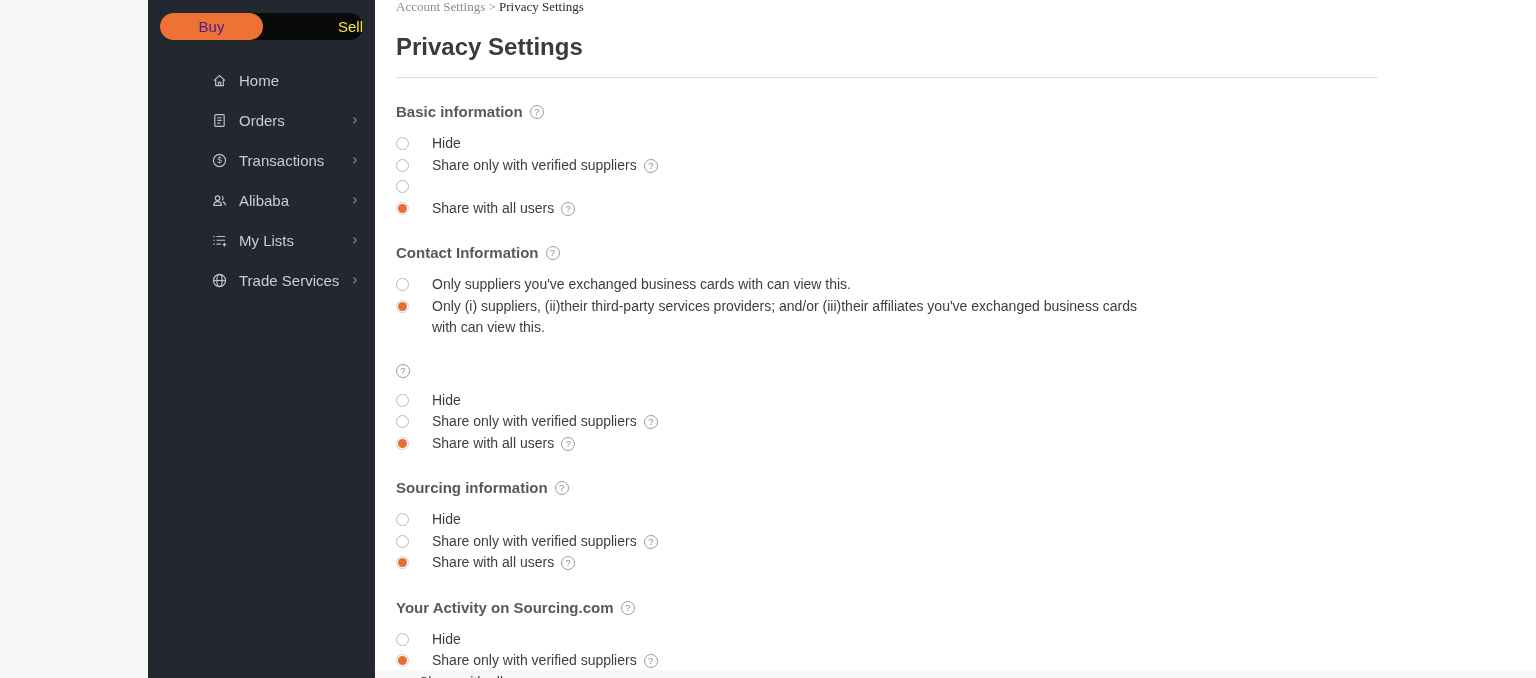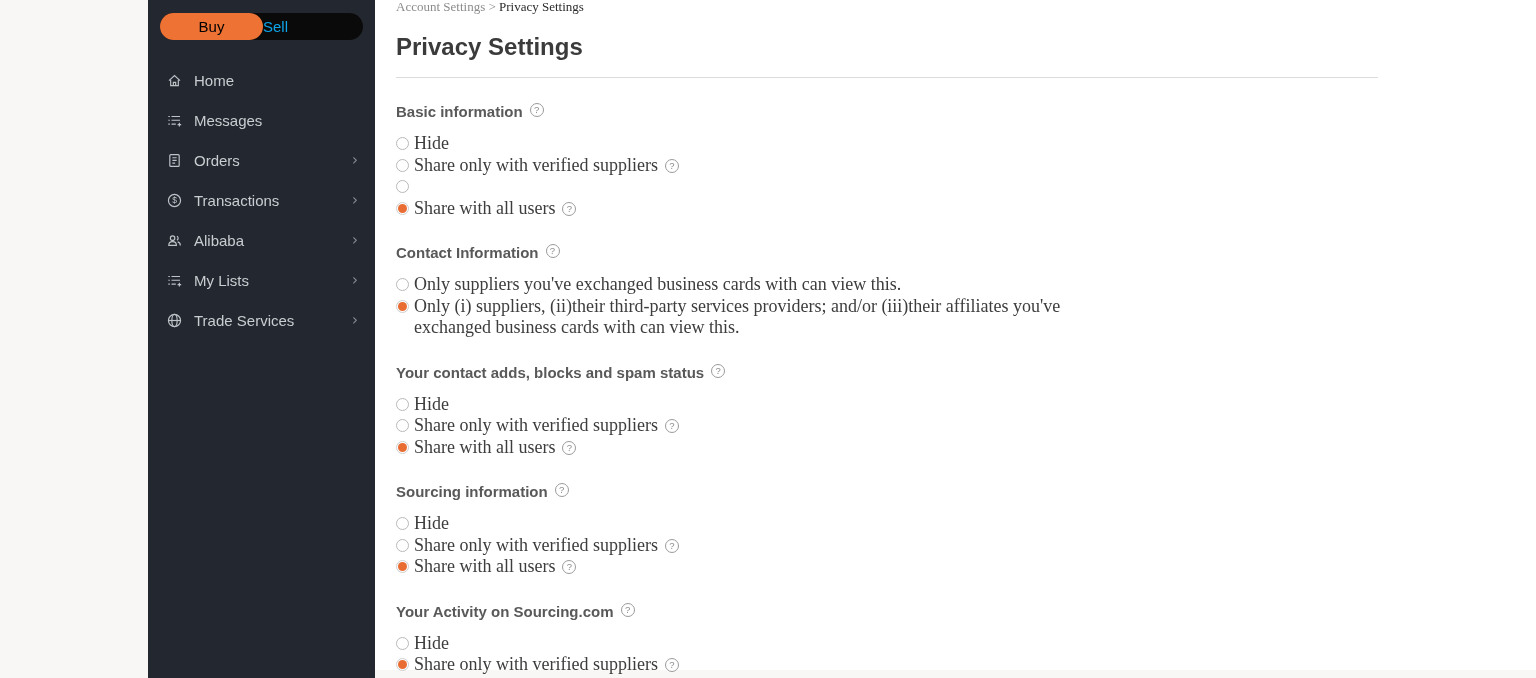--- a/index.html
+++ b/index.html
@@ -16,28 +16,28 @@
     width:227px; flex-shrink:0; height:678px;
     background:#232830; padding-top:13px;
   }
   .toggle {
     width:203px; height:27px; margin:0 auto;
     background:#0a0a0a; border-radius:14px;
     display:flex; align-items:center;
   }
   .toggle-buy {
     width:103px; height:27px; border-radius:14px;
-    background:#ED7234; color:#000000; font-size:15px;
+    background:#ED7234; color:#4c1d95; font-size:15px;
     display:flex; align-items:center; justify-content:center;
     cursor:pointer;
   }
   .toggle-sell {
-    flex:1; color:#0ea5e9; font-size:15px; text-align:left; cursor:pointer;
-  }
-  .nav { margin-top:20px; }
+    flex:1; color:#fde047; font-size:15px; text-align:right; cursor:pointer;
+  }
+  .nav { margin-top:20px;padding-left:45px; }
   .nav-item {
     height:40px; display:flex; align-items:center;
     padding:0 17px 0 17px; cursor:pointer; color:#c9ccd0;
   }
   .nav-icon { width:18px; height:18px; margin-right:11px; display:inline-flex; align-items:center; justify-content:center; }
   .nav-icon svg { width:17px; height:17px; stroke:#bfc3c8; fill:none; stroke-width:1.1; }
   .nav-icon svg text { fill:#bfc3c8; stroke:none; }
   .nav-label { font-size:15px; flex:1; }
   .nav-chevron { color:#8b9096; font-size:15px; font-family:"DejaVu Sans", sans-serif; }
   .nav-chevron.hidden { visibility:hidden; }
@@ -53,27 +53,27 @@
   }
   .breadcrumb .crumb-current { color:#2b2b2b; }
   .page-title {
     margin-top:19px; font-size:24px; line-height:28px;
     font-weight:bold; color:#3b3b3b;
   }
   .divider { margin-top:9px; border-top:1px solid #dcdcdc; height:0; }
   .section { margin-top:25px; }
   .section-heading {
     font-size:15px; line-height:18px; font-weight:bold; color:#595959;
-    display:flex; align-items:flex-start; gap:7px;
+    display:flex; align-items:center; gap:7px;
   }
   .options { margin-top:12px; }
   .option { display:flex; align-items:flex-start; min-height:21.5px; }
   .option-label {
-    font-size:18px; line-height:21.5px; color:#3d3d3d;
-    max-width:710px; margin-left:5px;font-family:Liberation Serif, serif;
+    font-size:14px; line-height:21.5px; color:#3d3d3d;
+    max-width:710px; margin-left:23px;
   }
   .radio {
     width:13px; height:13px; border:1px solid #b9b9b9; border-radius:50%;
     background:#fff; margin-top:4px; flex-shrink:0; cursor:pointer;
   }
   .radio.on { border-color:#cfcfcf; }
   .radio.on::after {
     content:''; display:block; width:9px; height:9px; border-radius:50%;
     background:#E96C32; margin:1px;
   }
@@ -101,31 +101,20 @@
           <svg viewBox="0 0 16 16">
             <path d="M2.8 8.1 8 3.4l5.2 4.7"></path>
             <path d="M4.4 7.2v5.6h7.2V7.2"></path>
             <path d="M6.9 12.8v-3h2.2v3"></path>
           </svg>
         </span>
     <span class="nav-label">Home</span>
     <span class="nav-chevron hidden">›</span>
   </div>
 
-  <div class="nav-item">
-    <span class="nav-icon">
-          <svg viewBox="0 0 16 16">
-            <path d="M5.2 4.2h8M5.2 7.8h8M5.2 11.4h4"></path>
-            <path d="M2.2 4.2h1.4M2.2 7.8h1.4M2.2 11.4h1.4"></path>
-            <path d="M12.6 10.2v3.4M10.9 11.9h3.4"></path>
-          </svg>
-        </span>
-    <span class="nav-label">Messages</span>
-    <span class="nav-chevron hidden">›</span>
-  </div>
 
 
   <div class="nav-item">
     <span class="nav-icon">
           <svg viewBox="0 0 16 16">
             <rect x="3.6" y="2.4" width="8.8" height="11.2" rx="1"></rect>
             <path d="M6 5.4h4M6 7.9h4M6 10.4h2.6"></path>
           </svg>
         </span>
     <span class="nav-label">Orders</span>
@@ -236,21 +225,20 @@
   <div class="option">
     <span class="radio on"></span>
     <span class="option-label">Only (i) suppliers, (ii)their third-party services providers; and/or (iii)their affiliates you've exchanged business cards with can view this.</span>
 
   </div>
 </div>
   </section>
 
   <section class="section">
     <div class="section-heading">
-      <span class="heading-text">Your contact adds, blocks and spam status</span>
       <span class="help">?</span>
     </div>
     <div class="options">
   <div class="option">
     <span class="radio"></span>
     <span class="option-label">Hide</span>
 
   </div>
 
   <div class="option">

